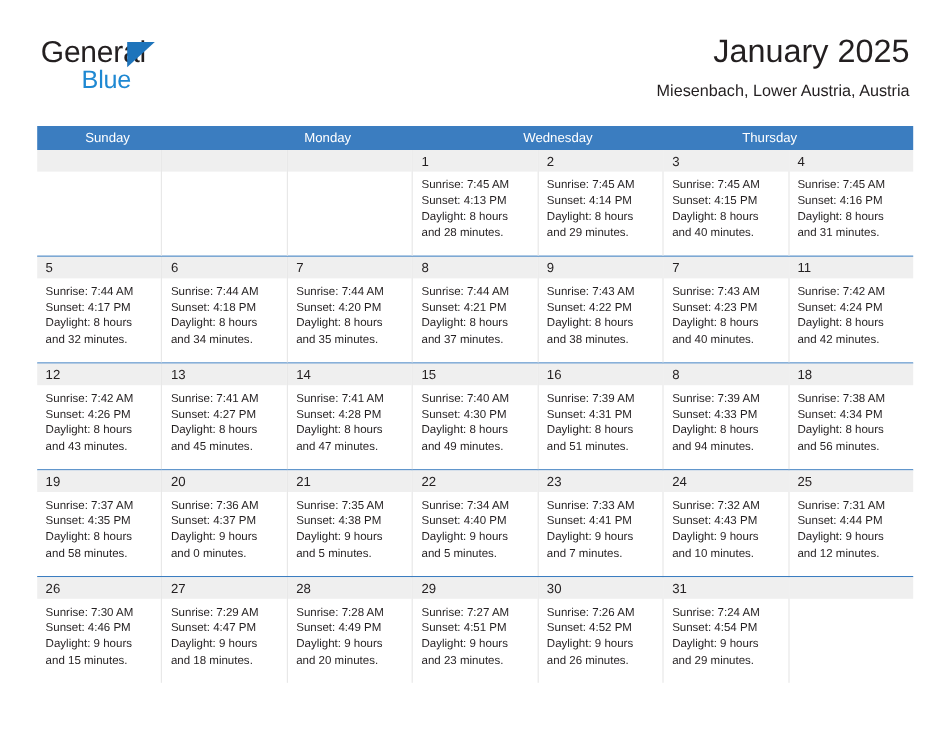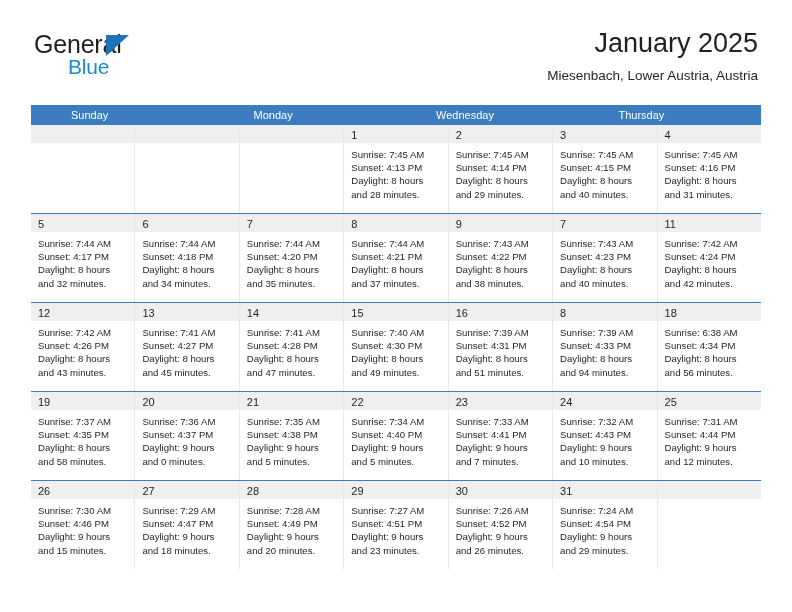--- a/index.html
+++ b/index.html
@@ -358,21 +358,21 @@
         <div class="daybody">
           <div class="dayline">Sunrise: 7:39 AM</div>
           <div class="dayline">Sunset: 4:33 PM</div>
           <div class="dayline">Daylight: 8 hours</div>
           <div class="dayline">and 94 minutes.</div>
         </div>
       </div>
       <div class="daycell">
         <div class="daynum-band"><span class="daynum">18</span></div>
         <div class="daybody">
-          <div class="dayline">Sunrise: 6:38 AM</div>
+          <div class="dayline">Sunrise: 7:38 AM</div>
           <div class="dayline">Sunset: 4:34 PM</div>
           <div class="dayline">Daylight: 8 hours</div>
           <div class="dayline">and 56 minutes.</div>
         </div>
       </div>
     </div>
 
     <div class="week">
       <div class="daycell">
         <div class="daynum-band"><span class="daynum">19</span></div>

